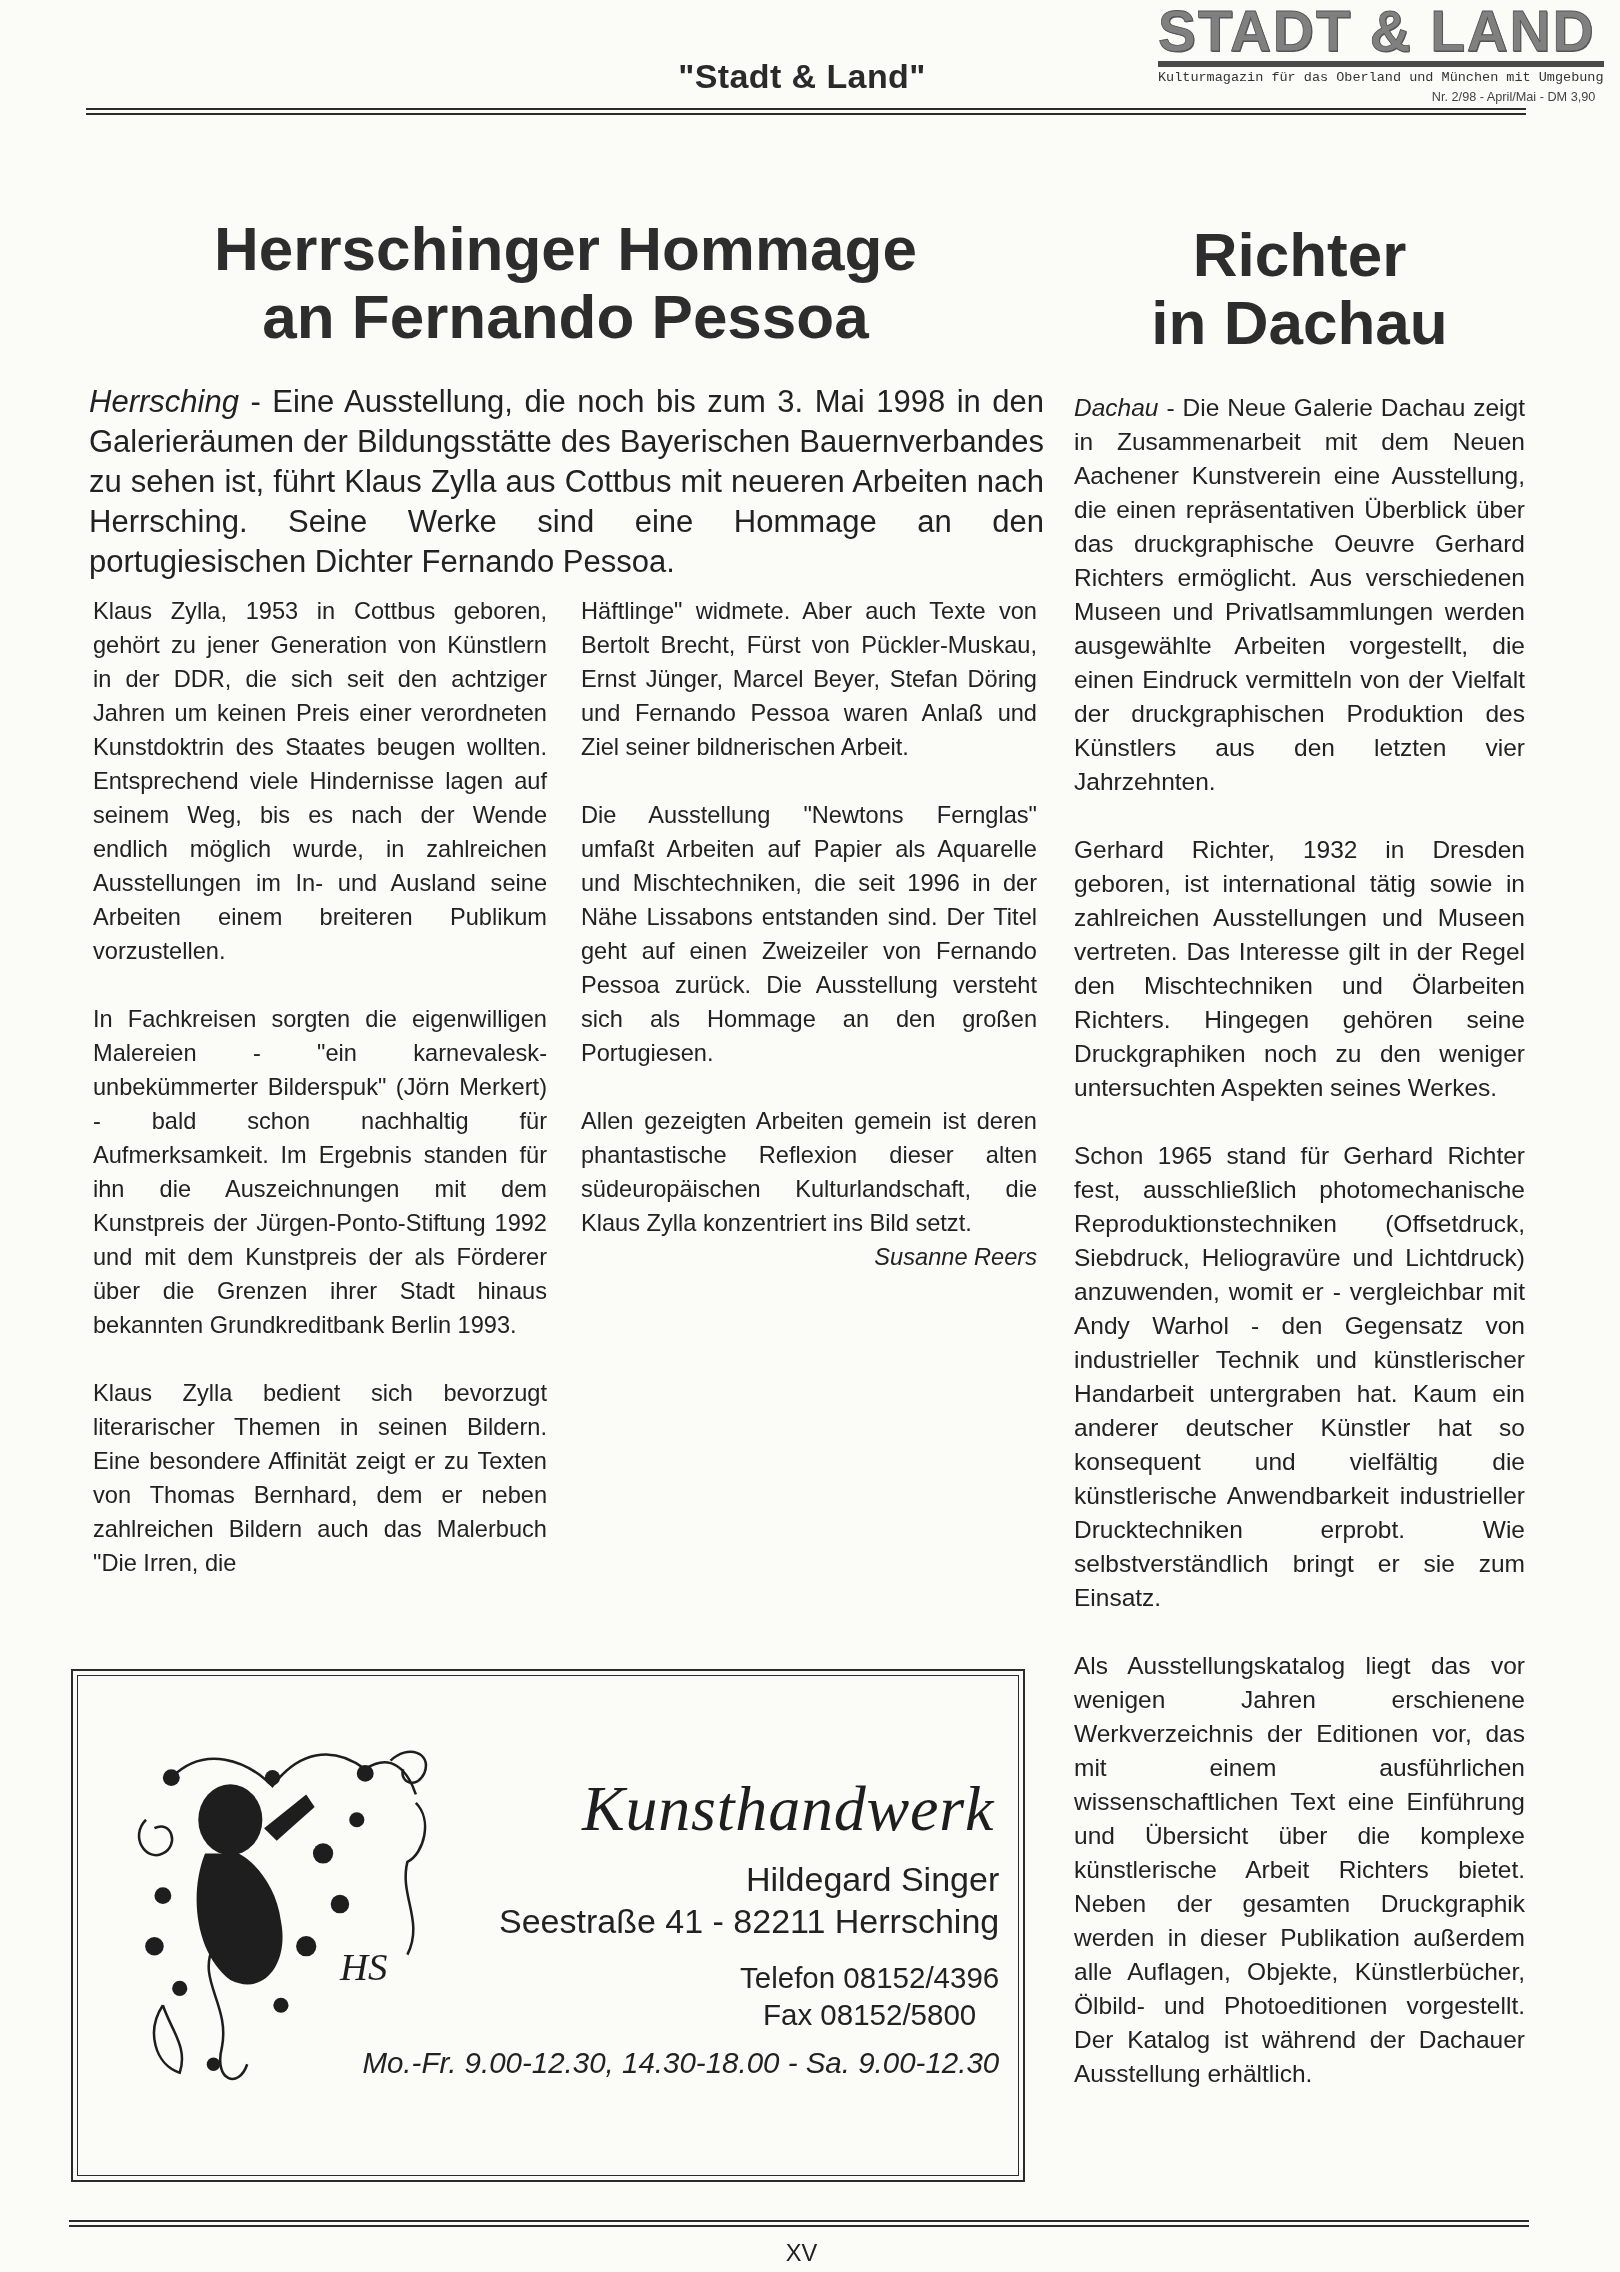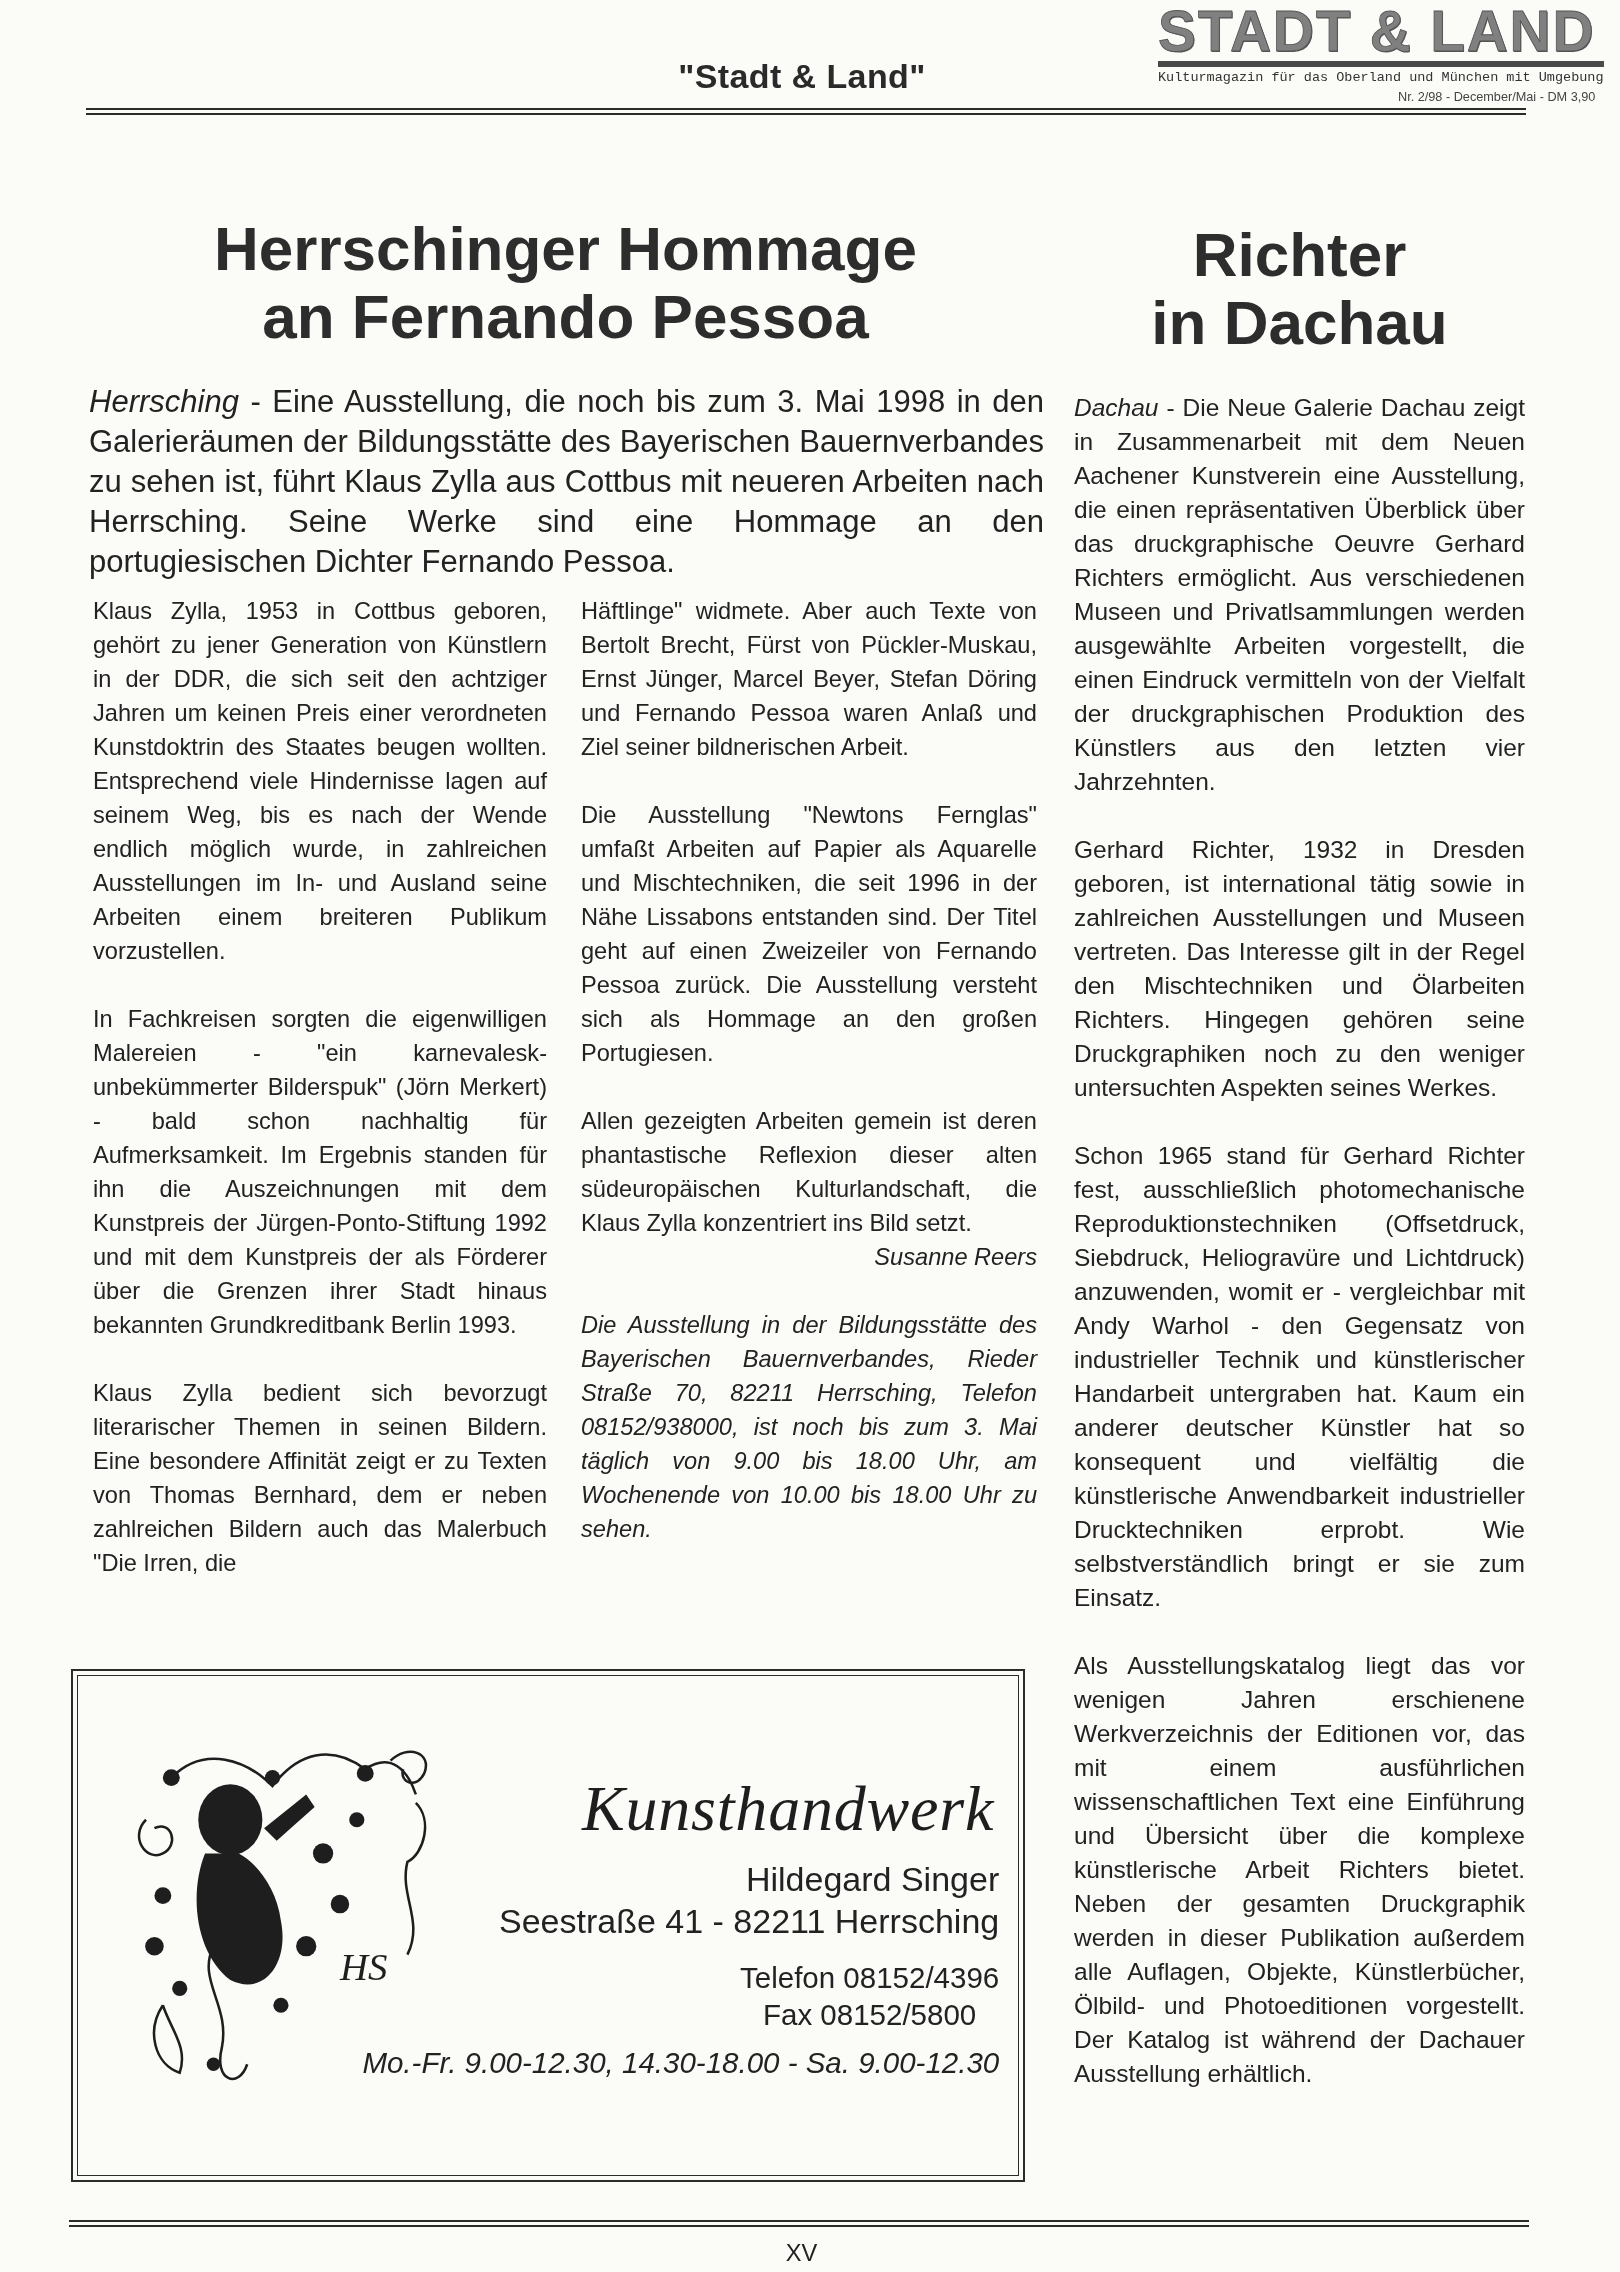--- a/index.html
+++ b/index.html
@@ -49,21 +49,21 @@
 </style>
 </head>
 <body>
 
 <div class="abs running-head">"Stadt &amp; Land"</div>
 
 <div class="abs masthead">
   <div class="masthead-title">STADT &amp; LAND</div>
   <div class="masthead-bar"></div>
   <div class="masthead-sub">Kulturmagazin für das Oberland und München mit Umgebung</div>
-  <div class="masthead-issue">Nr. 2/98  -  December/Mai  -  DM 3,90</div>
+  <div class="masthead-issue">Nr. 2/98  -  April/Mai  -  DM 3,90</div>
 </div>
 
 <div class="abs double-rule rule-top"></div>
 
 <div class="abs headline headline-left">
   <div>Herrschinger Hommage</div>
   <div>an Fernando Pessoa</div>
 </div>
 
 <div class="abs lead"><em>Herrsching</em><span> - Eine Ausstellung, die noch bis zum 3. Mai 1998 in den Galerieräumen der Bildungsstätte des Bayerischen Bauernverbandes zu sehen ist, führt Klaus Zylla aus Cottbus mit neueren Arbeiten nach Herrsching. Seine Werke sind eine Hommage an den portugiesischen Dichter Fernando Pessoa.</span></div>
@@ -72,21 +72,20 @@
   <p>Klaus Zylla, 1953 in Cottbus geboren, gehört zu jener Generation von Künstlern in der DDR, die sich seit den achtziger Jahren um keinen Preis einer verordneten Kunstdoktrin des Staates beugen wollten. Entsprechend viele Hindernisse lagen auf seinem Weg, bis es nach der Wende endlich möglich wurde, in zahlreichen Ausstellungen im In- und Ausland seine Arbeiten einem breiteren Publikum vorzustellen.</p>
   <p>In Fachkreisen sorgten die eigenwilligen Malereien - "ein karnevalesk-unbekümmerter Bilderspuk" (Jörn Merkert) - bald schon nachhaltig für Aufmerksamkeit. Im Ergebnis standen für ihn die Auszeichnungen mit dem Kunstpreis der Jürgen-Ponto-Stiftung 1992 und mit dem Kunstpreis der als Förderer über die Grenzen ihrer Stadt hinaus bekannten Grundkreditbank Berlin 1993.</p>
   <p>Klaus Zylla bedient sich bevorzugt literarischer Themen in seinen Bildern. Eine besondere Affinität zeigt er zu Texten von Thomas Bernhard, dem er neben zahlreichen Bildern auch das Malerbuch "Die Irren, die</p>
 </div>
 
 <div class="abs col col-2">
   <p>Häftlinge" widmete. Aber auch Texte von Bertolt Brecht, Fürst von Pückler-Muskau, Ernst Jünger, Marcel Beyer, Stefan Döring und Fernando Pessoa waren Anlaß und Ziel seiner bildnerischen Arbeit.</p>
   <p>Die Ausstellung "Newtons Fernglas" umfaßt Arbeiten auf Papier als Aquarelle und Mischtechniken, die seit 1996 in der Nähe Lissabons entstanden sind. Der Titel geht auf einen Zweizeiler von Fernando Pessoa zurück. Die Ausstellung versteht sich als Hommage an den großen Portugiesen.</p>
   <p>Allen gezeigten Arbeiten gemein ist deren phantastische Reflexion dieser alten südeuropäischen Kulturlandschaft, die Klaus Zylla konzentriert ins Bild setzt.</p>
   <p class="byline">Susanne Reers</p>
-  <p class="info-block">Die Ausstellung in der Bildungsstätte des Bayerischen Bauernverbandes, Rieder Straße 70, 82211 Herrsching, Telefon 08152/938000, ist noch bis zum 3. Mai täglich von 9.00 bis 18.00 Uhr, am Wochenende von 10.00 bis 18.00 Uhr zu sehen.</p>
 </div>
 
 <div class="abs headline headline-right">
   <div>Richter</div>
   <div>in Dachau</div>
 </div>
 
 <div class="abs col col-3">
   <p><em>Dachau</em><span> - Die Neue Galerie Dachau zeigt in Zusammenarbeit mit dem Neuen Aachener Kunstverein eine Ausstellung, die einen repräsentativen Überblick über das druckgraphische Oeuvre Gerhard Richters ermöglicht. Aus verschiedenen Museen und Privatlsammlungen werden ausgewählte Arbeiten vorgestellt, die einen Eindruck vermitteln von der Vielfalt der druckgraphischen Produktion des Künstlers aus den letzten vier Jahrzehnten.</span></p>
   <p>Gerhard Richter, 1932 in Dresden geboren, ist international tätig sowie in zahlreichen Ausstellungen und Museen vertreten. Das Interesse gilt in der Regel den Mischtechniken und Ölarbeiten Richters. Hingegen gehören seine Druckgraphiken noch zu den weniger untersuchten Aspekten seines Werkes.</p>

